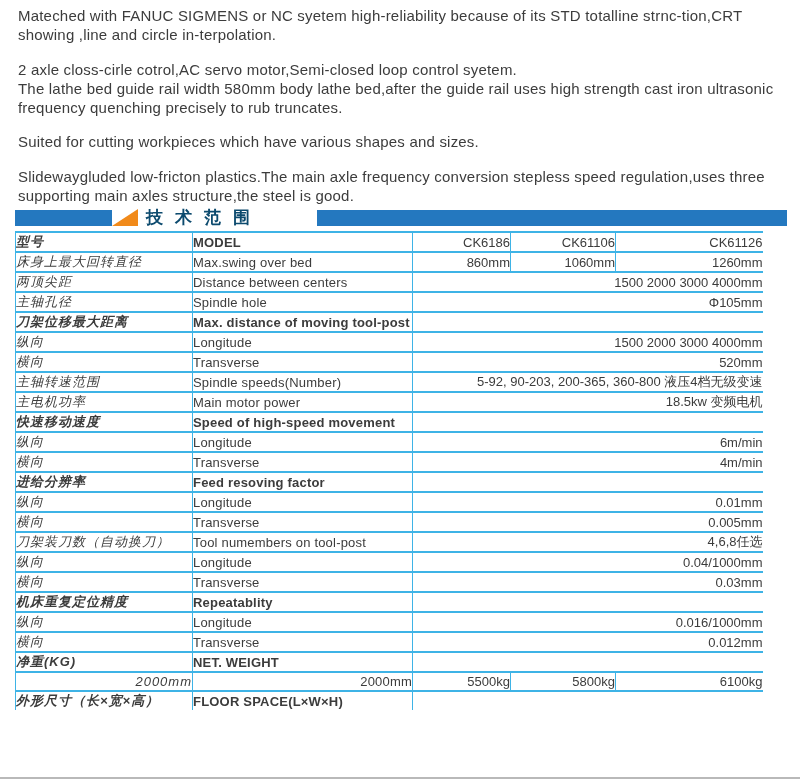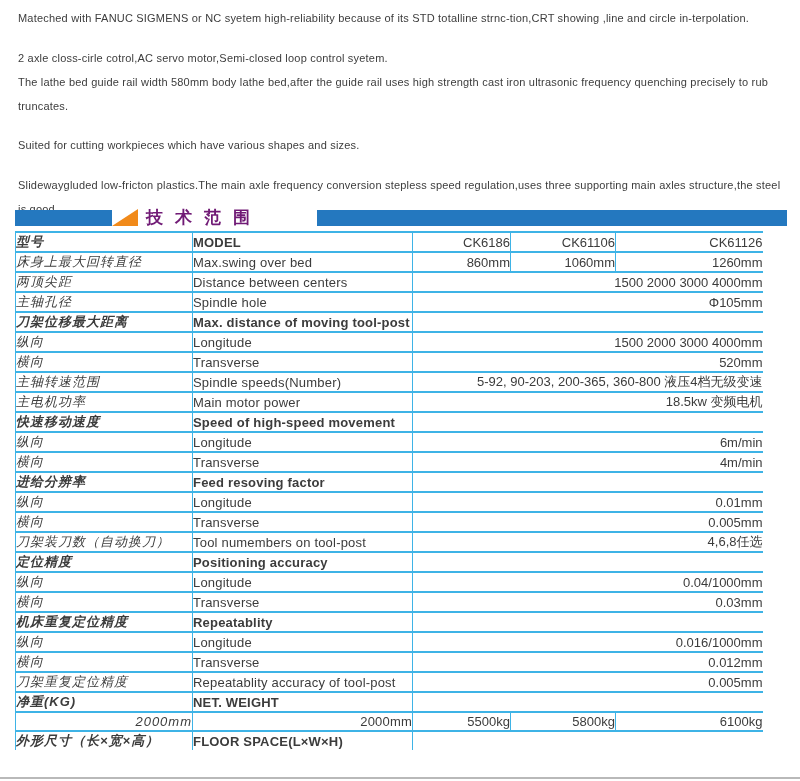--- a/index.html
+++ b/index.html
@@ -1,30 +1,30 @@
 <!DOCTYPE html>
 <html><head>
 <meta charset="utf-8">
 <style>
   html,body { margin:0; padding:0; }
   body {
     position:relative; width:800px; height:781px; background:#ffffff;
     font-family:"Liberation Sans", sans-serif; color:#3c3c3c; overflow:hidden;
   }
   .intro { position:absolute; top:6px; left:18px; width:766px;
-           font-size:11px; line-height:24px; letter-spacing:0.2px; }
+           font-size:15px; line-height:19px; letter-spacing:0.2px; }
   .intro p { margin:0 0 15.5px 0; white-space:pre-line; }
 
   .sec-header { position:absolute; top:209px; left:0; width:800px; height:18px; }
   .sec-bar-left  { position:absolute; left:15px;  top:1px; width:97px;  height:16px; background:#2478bf; }
   .sec-tri { position:absolute; left:112px; top:0; width:0; height:0;
              border-left:26px solid transparent; border-bottom:17px solid #f18a1a; }
   .sec-title { position:absolute; left:146px; top:0; white-space:nowrap;
                font-family:"Liberation Serif", serif; font-weight:bold;
-               font-size:17px; line-height:18px; letter-spacing:12px; color:#701a75; }
+               font-size:17px; line-height:18px; letter-spacing:12px; color:#0c4a6e; }
   .sec-bar-right { position:absolute; left:317px; top:1px; width:470px; height:16px; background:#2478bf; }
 
   table.spec { position:absolute; top:231px; left:15px; width:747px;
                border-collapse:collapse; table-layout:fixed; font-size:13px; color:#3c3c3c; }
   table.spec td { height:17.4px; padding:0; vertical-align:middle; overflow:hidden; white-space:nowrap;
                   border:1px solid #3eb3e6; border-top-width:2px; border-bottom-width:2px; }
   table.spec tr:last-child td { border-bottom:none; }
   table.spec td:last-child { border-right:none; }
   td.cn  { padding-left:10px; letter-spacing:1px;font-style:italic; }
   td.en  { padding-left:8px;  letter-spacing:0.2px;margin-top:31px; }
@@ -139,25 +139,20 @@
       <tr>
         <td class="cn">横向</td>
         <td class="en">Transverse</td>
         <td class="val" colspan="3">0.005mm</td>
       </tr>
       <tr>
         <td class="cn">刀架装刀数（自动换刀）</td>
         <td class="en">Tool numembers on tool-post</td>
         <td class="val" colspan="3">4,6,8任选</td>
       </tr>
-      <tr class="section-row">
-        <td class="cn">定位精度</td>
-        <td class="en">Positioning accuracy</td>
-        <td class="val" colspan="3"></td>
-      </tr>
       <tr>
         <td class="cn">纵向</td>
         <td class="en">Longitude</td>
         <td class="val" colspan="3">0.04/1000mm</td>
       </tr>
       <tr>
         <td class="cn">横向</td>
         <td class="en">Transverse</td>
         <td class="val" colspan="3">0.03mm</td>
       </tr>
@@ -169,25 +164,20 @@
       <tr>
         <td class="cn">纵向</td>
         <td class="en">Longitude</td>
         <td class="val" colspan="3">0.016/1000mm</td>
       </tr>
       <tr>
         <td class="cn">横向</td>
         <td class="en">Transverse</td>
         <td class="val" colspan="3">0.012mm</td>
       </tr>
-      <tr>
-        <td class="cn">刀架重复定位精度</td>
-        <td class="en">Repeatablity accuracy of tool-post</td>
-        <td class="val" colspan="3">0.005mm</td>
-      </tr>
       <tr class="section-row">
         <td class="cn">净重(KG)</td>
         <td class="en">NET. WEIGHT</td>
         <td class="val" colspan="3"></td>
       </tr>
       <tr>
         <td class="cn alignright">2000mm</td>
         <td class="en alignright">2000mm</td>
         <td class="val">5500kg</td>
         <td class="val">5800kg</td>

